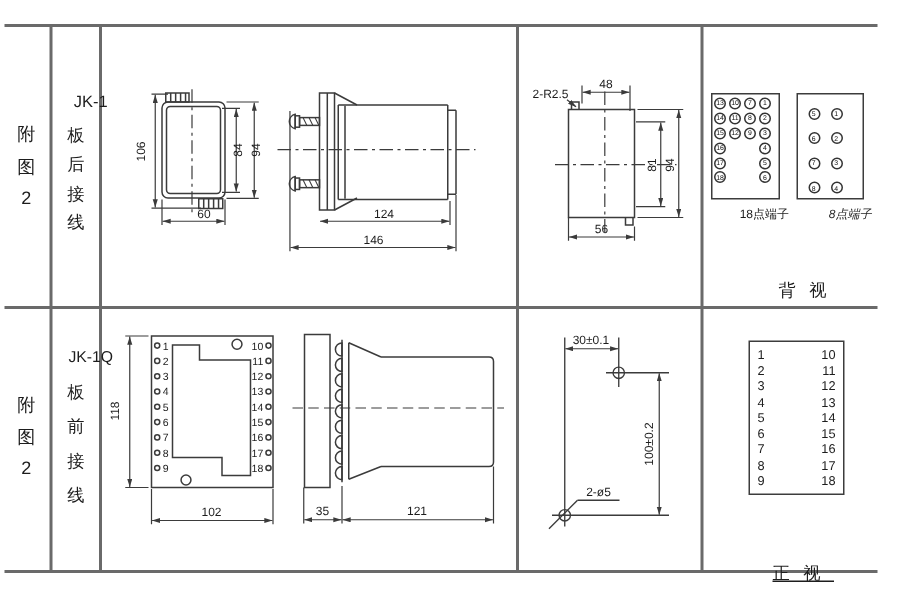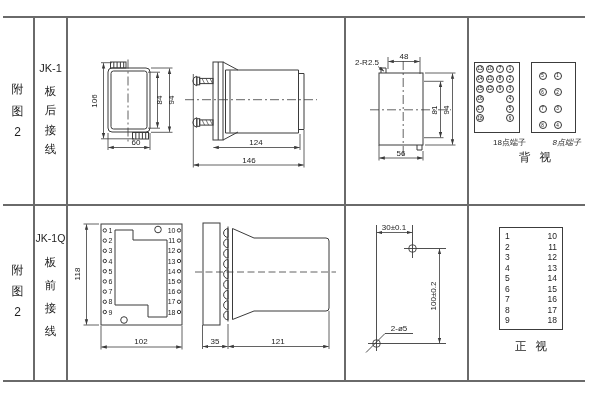--- a/index.html
+++ b/index.html
@@ -1,34 +1,34 @@
 <!DOCTYPE html>
 <html><head>
 <meta charset="utf-8">
 <style>
   html,body{margin:0;padding:0;background:#fff;}
   #shot{position:relative;width:600px;height:400px;background:#fff;overflow:hidden;
         font-family:"Liberation Sans",sans-serif;color:#1d1d1d;}
   .ln{position:absolute;background:#6a6a6a;}
   .vtxt{position:absolute;display:flex;flex-direction:column;align-items:center;
         font-size:12px;color:#1d1d1d;}
-  .model{position:absolute;text-align:center;font-size:11px;color:#1d1d1d;}
+  .model{position:absolute;text-align:center;font-size:11px;color:#1d1d1d;margin-left:10px;}
   svg{position:absolute;overflow:visible;}
   svg text{font-family:"Liberation Sans",sans-serif;font-size:8px;fill:#1d1d1d;stroke:none;}
   svg .tnum{font-size:7px;}
   .tbox{position:absolute;border:1.2px solid #3c3c3c;box-sizing:border-box;background:#fff;}
   .tgrid18{display:grid;grid-template-columns:repeat(4,10px);grid-template-rows:repeat(6,9.9px);
            place-items:center;padding-top:1px;}
   .tgrid8{display:grid;grid-template-columns:15px 15px;grid-template-rows:repeat(4,16.5px);
           place-items:center;padding:4.5px 0 0 3px;}
   .tc{width:8px;height:8px;border:0.9px solid #333;border-radius:50%;box-sizing:border-box;
       display:flex;align-items:center;justify-content:center;font-size:4.6px;color:#111;}
   .tc.blank{border-color:transparent;}
   .slab{position:absolute;font-size:8px;text-align:right;color:#1d1d1d;}
-  .cap{position:absolute;font-size:11.5px;text-align:center;letter-spacing:9px;text-indent:9px;color:#1d1d1d;}
+  .cap{position:absolute;font-size:11.5px;text-align:center;letter-spacing:9px;text-indent:9px;color:#1d1d1d;margin-top:36px;}
   .pbox{position:absolute;border:1.4px solid #3c3c3c;box-sizing:border-box;background:#fff;}
   .pcol{position:absolute;top:3px;bottom:4px;display:flex;flex-direction:column;
         justify-content:space-between;font-size:8.5px;color:#1d1d1d;}
 </style>
 </head>
 <body>
 
 <div id="shot">
 
   <div class="ln" style="left:3px;top:16px;width:582px;height:2px;"></div>
@@ -334,15 +334,15 @@
       <span>11</span>
       <span>12</span>
       <span>13</span>
       <span>14</span>
       <span>15</span>
       <span>16</span>
       <span>17</span>
       <span>18</span>
     </div>
   </div>
-  <div class="cap" style="left:499px;top:339px;width:64px;">正视</div>
+  <div class="cap" style="left:499px;top:339px;width:64px;text-decoration:underline;">正视</div>
 
 </div>
 
 </body></html>

